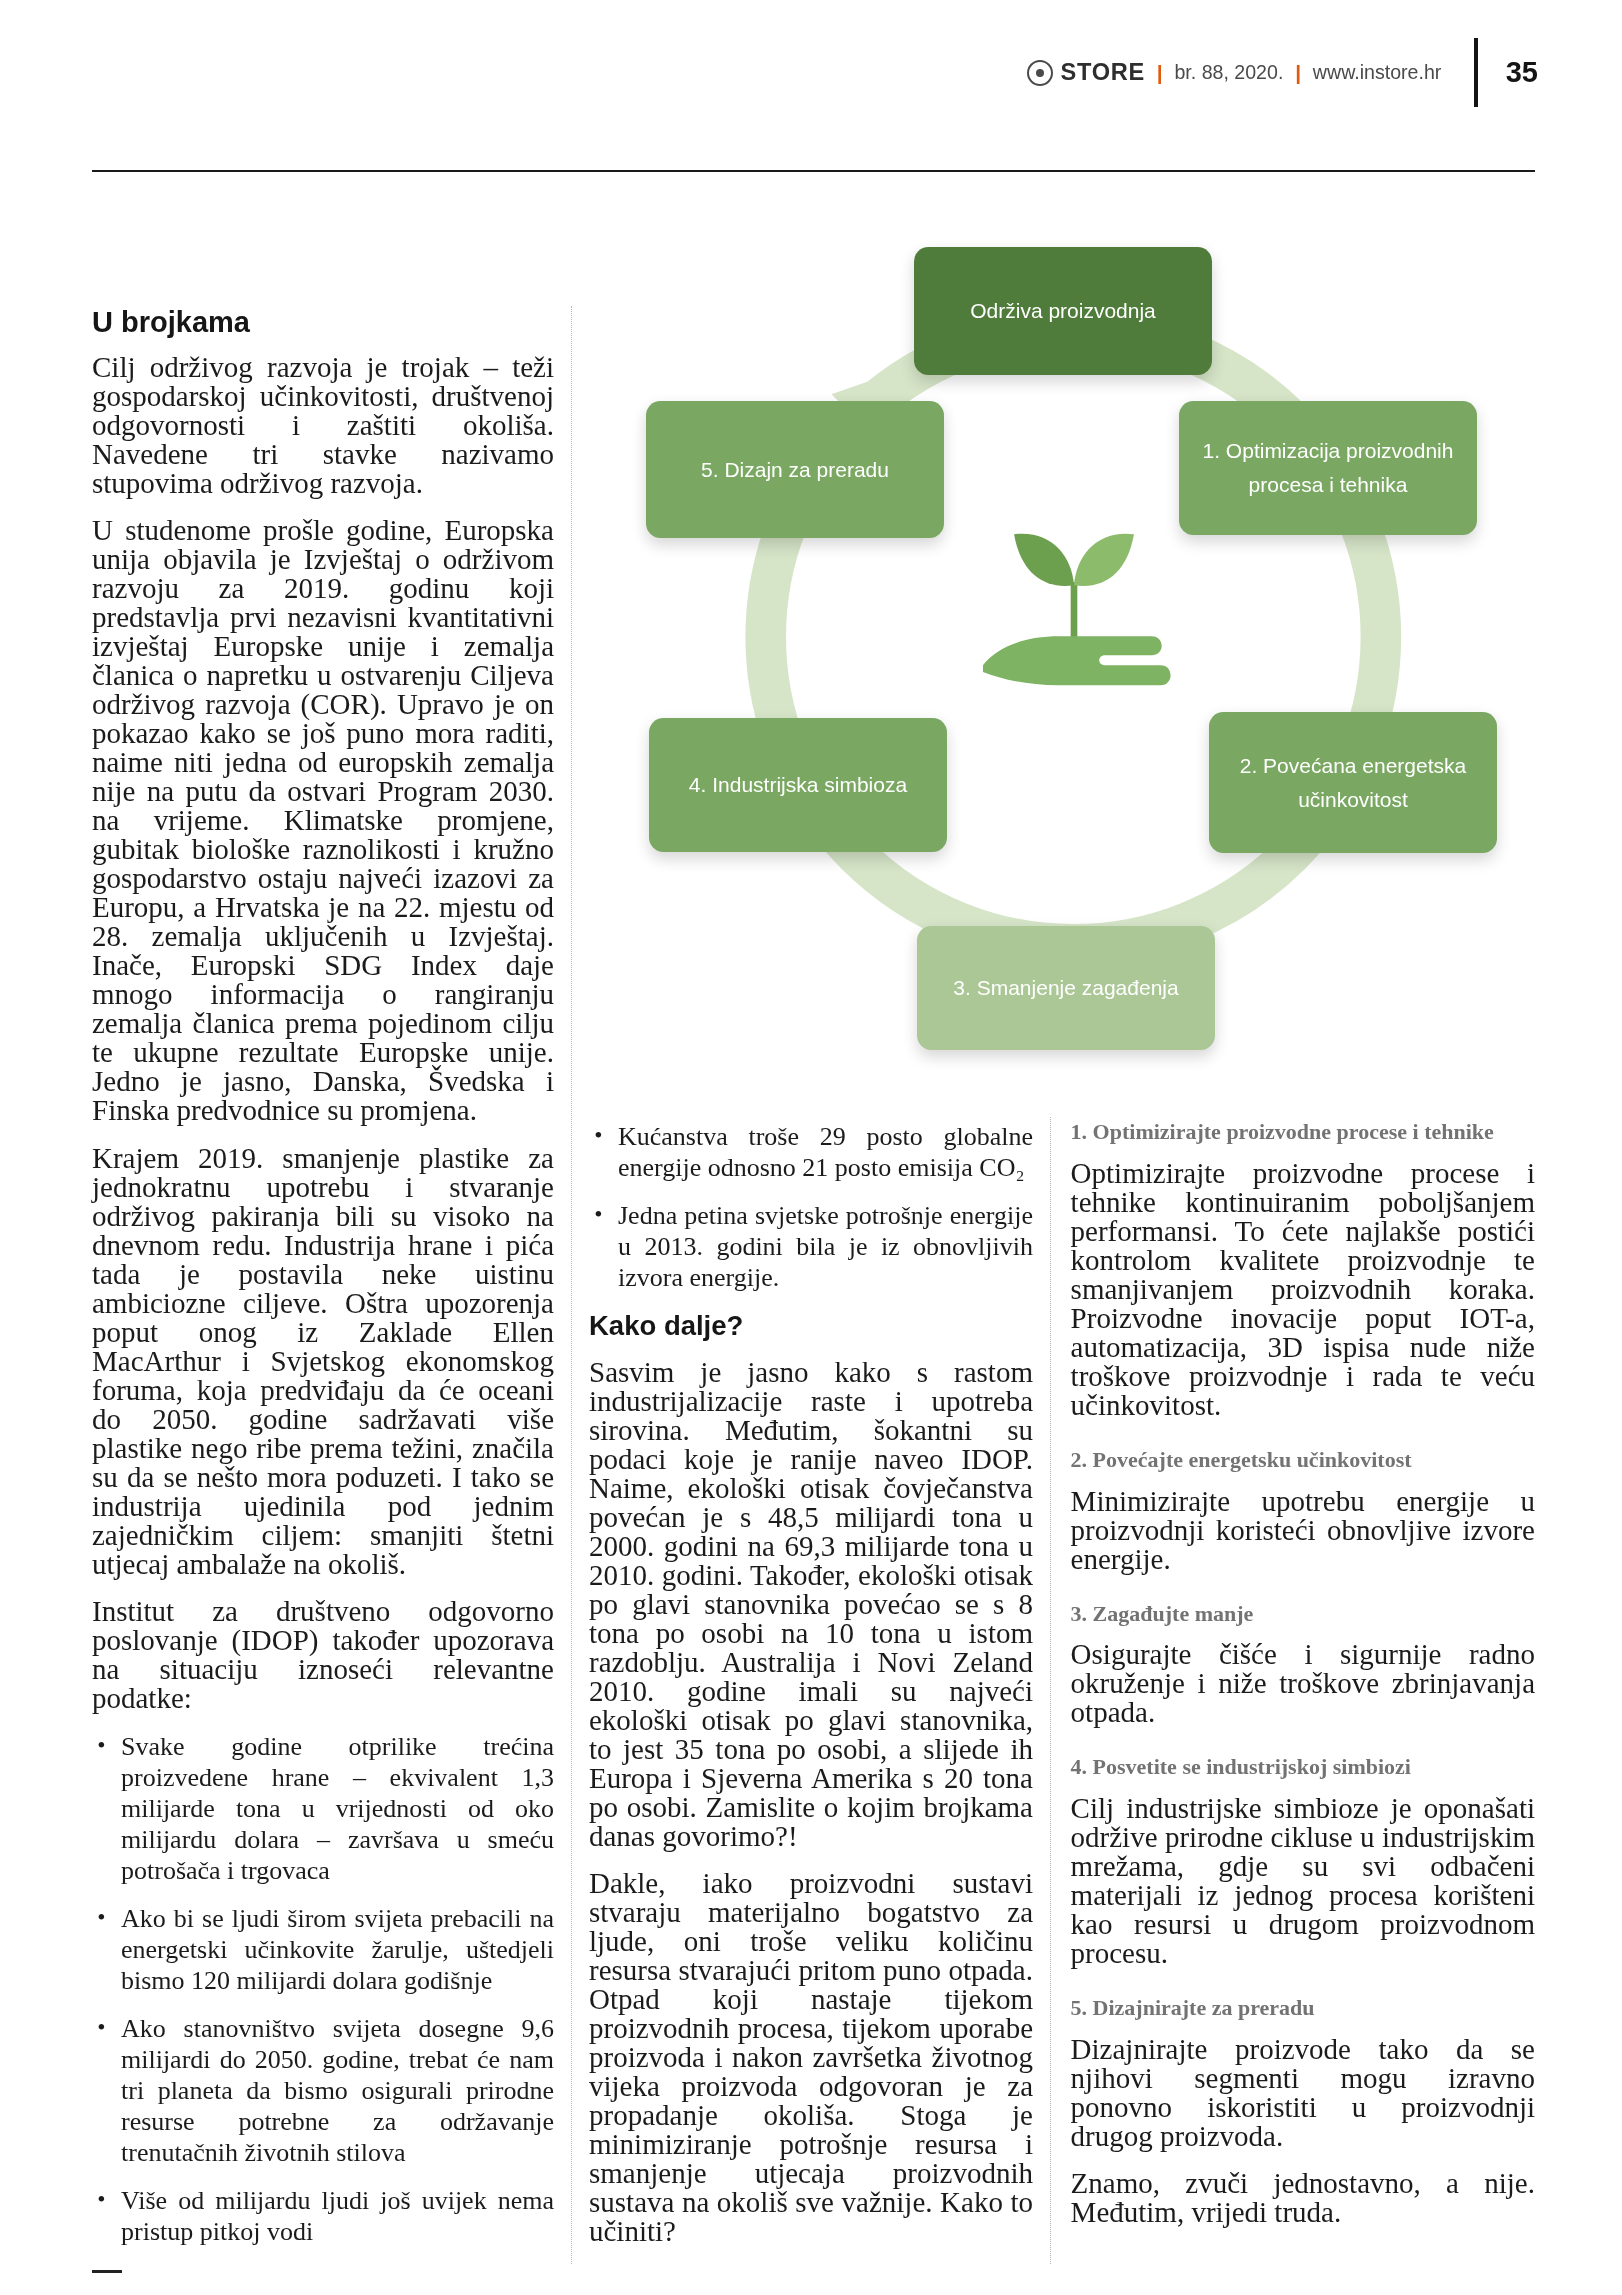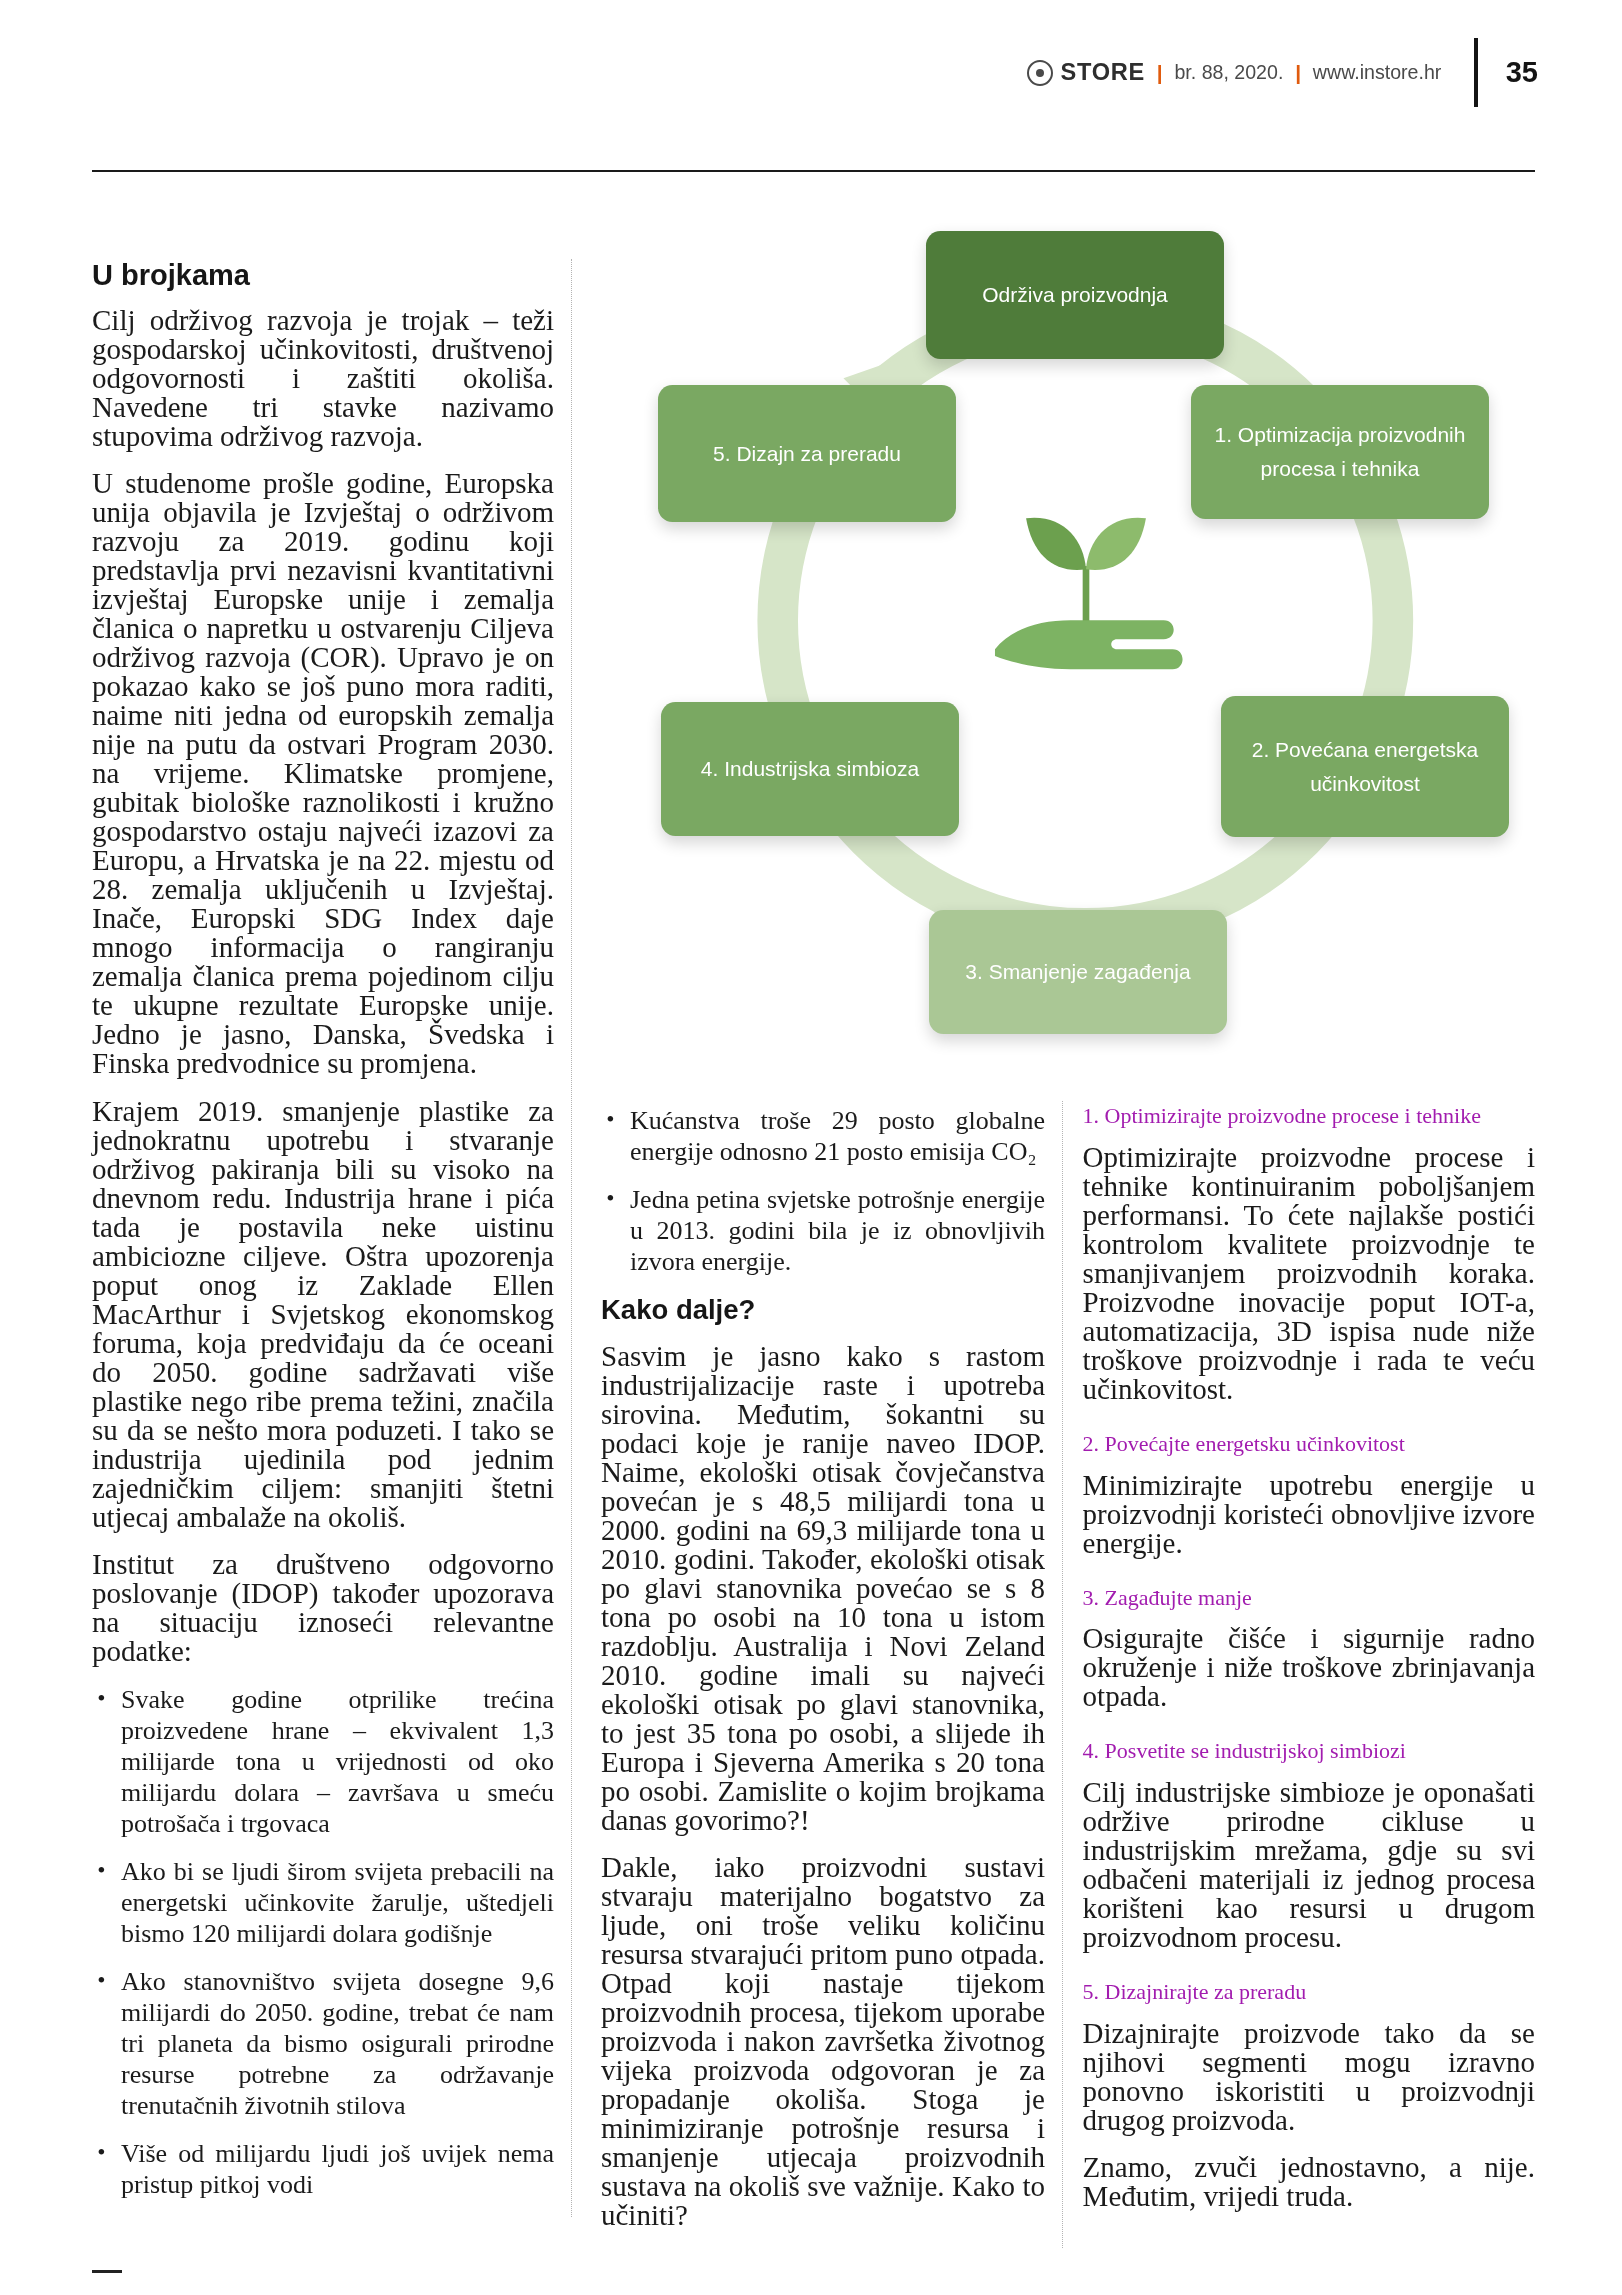--- a/index.html
+++ b/index.html
@@ -15,21 +15,21 @@
     display:inline-block; position:relative; margin-right:7.9px; }
   .logo-icon::after { content:""; position:absolute; left:7.2px; top:7.2px; width:7.9px; height:7.9px;
     background:#4a4a4a; border-radius:50%; }
   .brand { font-weight:bold; font-size:23.6px; letter-spacing:0.7px; color:#2e2e2e; }
   .hdr-sep { color:var(--header-pipe,#e05b0e); font-size:21px; margin:0 11.8px; font-weight:bold; }
   .issue, .website { font-size:19.6px; color:#4a4a4a; }
   .pagebar { width:3.9px; height:69px; background:#141414; margin:0 27.5px 0 33px; }
   .pagenum { font-weight:bold; font-size:29px; color:#141414; }
   .header-rule { height:2px; background:#1a1a1a; margin:63px 88px 0 92px; }
   
-  .content { display:flex; align-items:center; padding:56px 88px 0 92px; box-sizing:border-box;gap:12px; }
+  .content { display:flex; align-items:flex-end; padding:72px 88px 0 92px; box-sizing:border-box; }
   .col-left { width:480px; box-sizing:border-box; padding-right:17px;
     border-right:1.3px dotted #b3b3b3; }
   .col-rest { flex:1; box-sizing:border-box; padding-left:17px; }
   h2.section-h { font-family:"Liberation Sans", sans-serif; font-weight:bold; font-size:29px;
     margin:0 0 14.4px 0; color:#161616; }
   p.body-p { font-size:29px; line-height:29px; margin:0 0 18.3px 0; text-align:justify;
     hyphens:auto; -webkit-hyphens:auto; }
   ul.bullets { list-style:none; margin:3.9px 0 0 0; padding:0; }
   ul.bullets li { position:relative; padding-left:29px; margin:0 0 17px 0;
     font-size:26px; line-height:31px; text-align:justify; hyphens:auto; }
@@ -56,22 +56,22 @@
   .leaf-dark  { fill:var(--icon-leaf-dark,#6ca04e); }
   .leaf-light { fill:var(--icon-leaf-light,#8dbb6c); }
   .stem { stroke:var(--icon-leaf-dark,#6ca04e); stroke-width:6; fill:none; stroke-linecap:round; }
   .hand { fill:var(--icon-hand,#7db363); }
   
   .lower { display:flex; align-items:stretch; }
   .col-mid { width:462px; box-sizing:border-box; padding-right:17px; border-right:1.3px dotted #b3b3b3; }
   .col-right { flex:1; box-sizing:border-box; padding-left:19.6px; }
   h2.mid-h { font-family:"Liberation Sans", sans-serif; font-weight:bold; font-size:27.5px;
     margin:9.2px 0 15.7px 0; color:#161616; }
-  h3.num-h { font-family:"Liberation Serif", serif; font-weight:normal; font-size:22px; line-height:30px;
-    margin:25px 0 11.8px 0; padding-left:30px; text-indent:-30px; color:#a21caf; }
+  h3.num-h { font-family:"Liberation Serif", serif; font-weight:bold; font-size:22px; line-height:30px;
+    margin:25px 0 11.8px 0; padding-left:30px; text-indent:-30px; color:#737373; }
   h3.num-h.first { margin-top:0; }
   .footer-mark { position:absolute; left:92px; bottom:22px; width:30px; height:3.3px; background:#222; }
 </style>
 </head>
 <body>
 
 <div class="page">
 
   <header class="page-header">
     <span class="logo-icon"></span>

